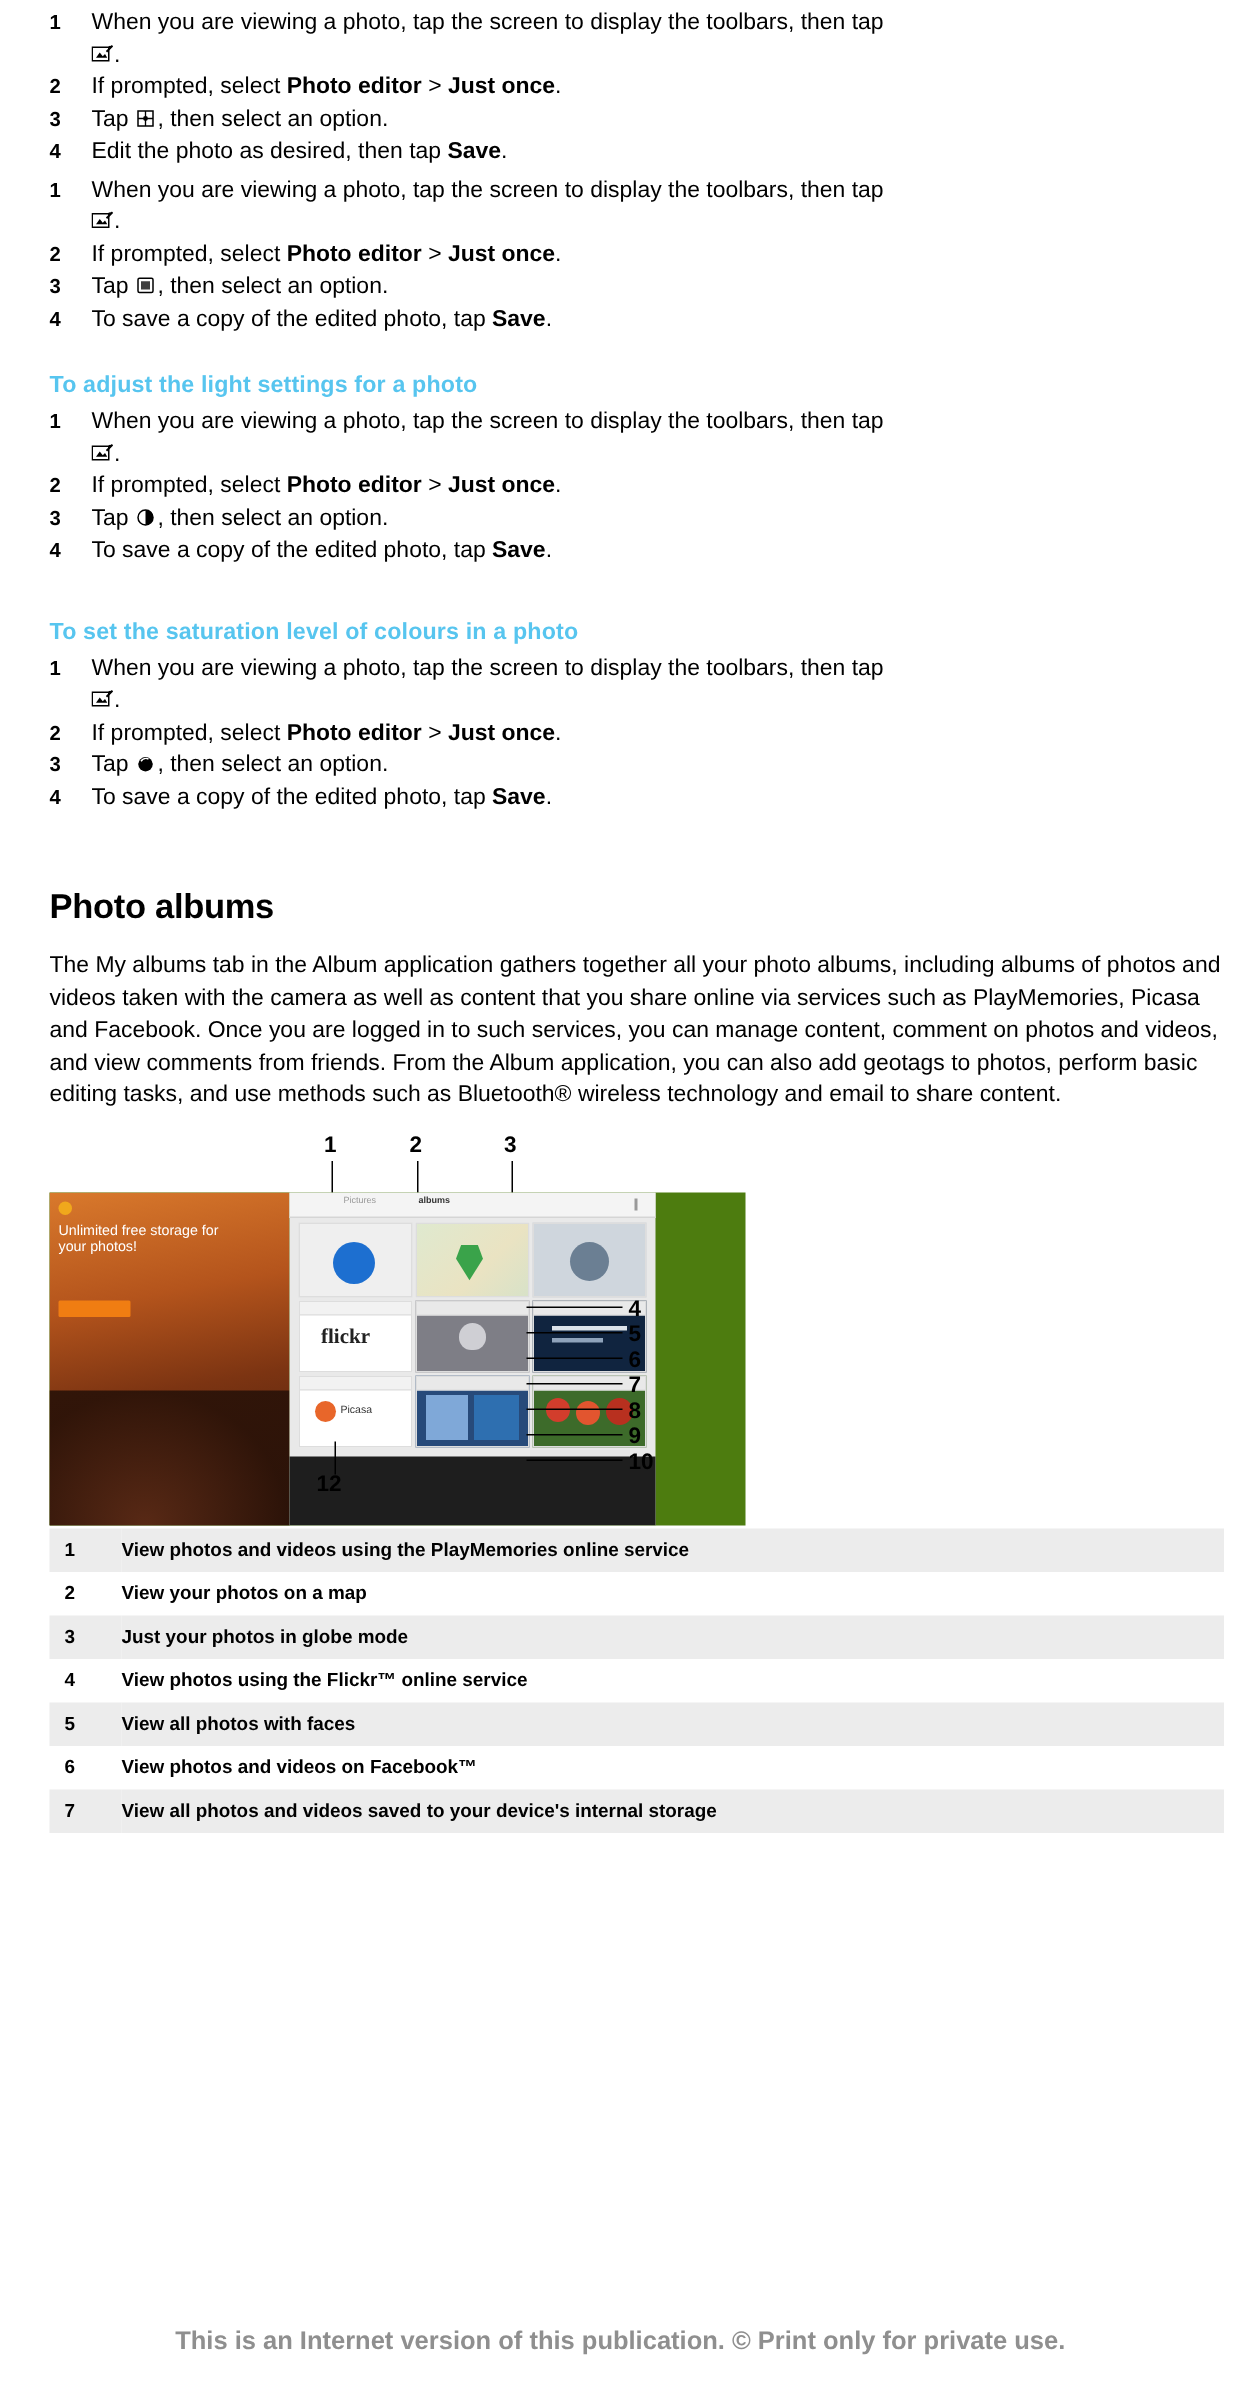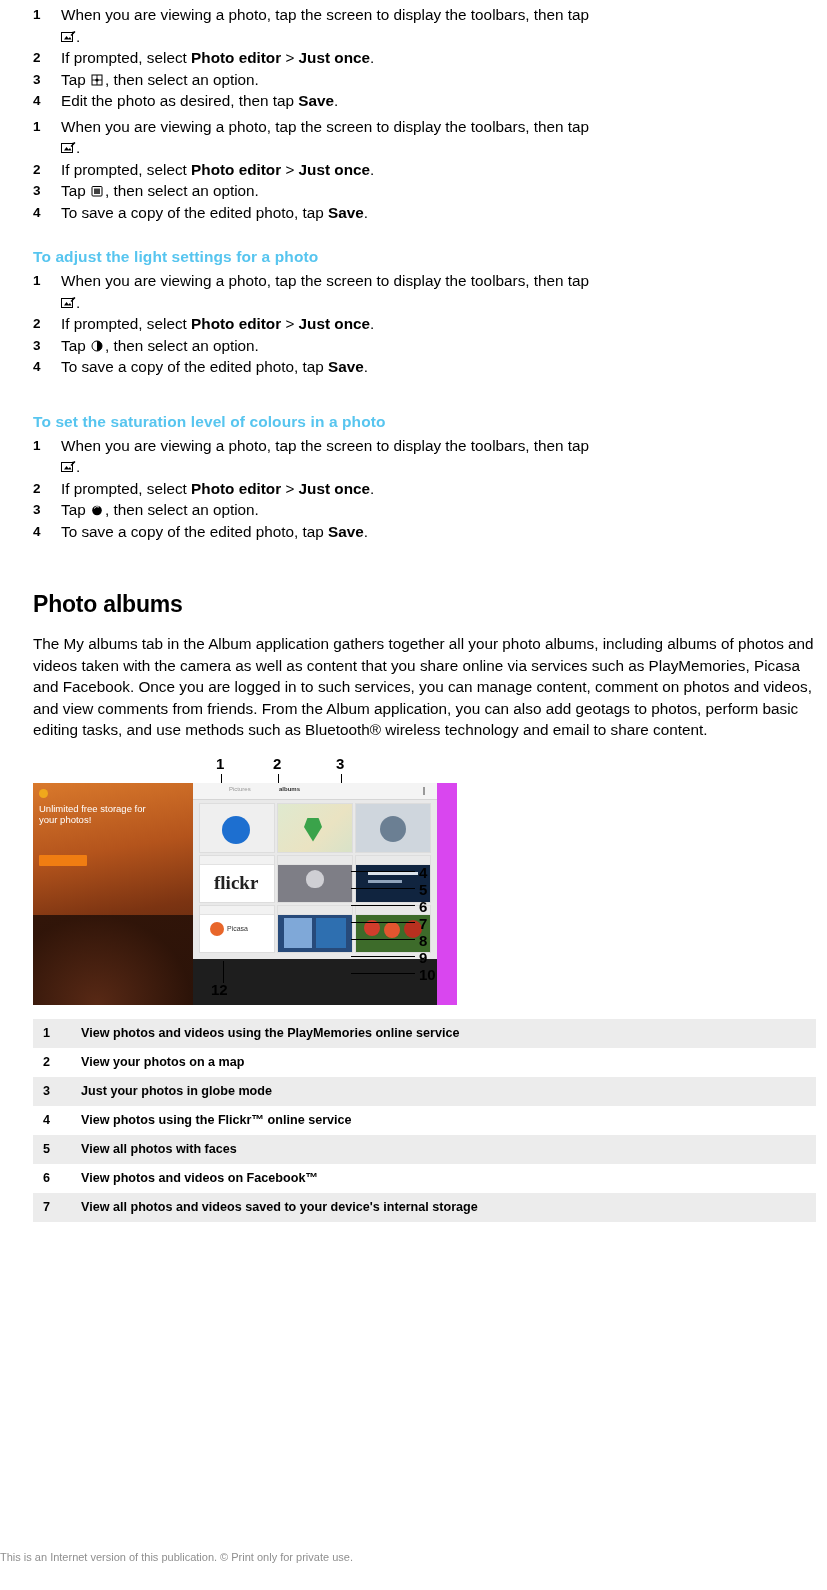--- a/index.html
+++ b/index.html
@@ -94,24 +94,24 @@
   
   .figure {
     position: relative;
     width: 404px;
     height: 250px;
     margin-top: 14px;
   }
   .fig-img {
     position: absolute;
     left: 0;
-    top: 28px;
-    width: 424px;
+    top: 40px;
+    width: 464px;
     height: 222px;
-    background: #d946ef;
+    background: #4d7c0f;
     overflow: hidden;
   }
   
   .ph-left {
     position: absolute;
     left: 0; top: 0;
     width: 160px; height: 222px;
     background: linear-gradient(170deg,#d9792c 0%, #b4541c 32%, #7c3412 58%, #3a1a0c 100%);
   }
   .ph-left:after {
@@ -185,24 +185,24 @@
     top: 1493px;
     text-align: center;
     font-size: 14px;
     color: #57c5ef;
     font-weight: bold;
   }
   .footnote {
     position: absolute;
     left: 0; right: 0;
     top: 1551px;
-    text-align: left;
-    font-size: 11px;
+    text-align: center;
+    font-size: 17px;
     color: #8f8f8f;
-    font-weight: normal;
+    font-weight: bold;
   }
 </style>
 </head>
 <body>
 
 <div class="page">
   <div class="content">
 
     <ul class="steps">
       <li class="step" style="margin-top:4px">
@@ -353,21 +353,21 @@
           <div class="tile" style="left:84px;top:20px;width:74px;height:48px;background:#f5f5f5;">
             <div style="position:absolute;left:0;top:0;width:100%;height:100%;background:linear-gradient(135deg,#dfe9cf 0%, #eae3c2 60%, #d8e2c8 100%);"></div>
             <div style="position:absolute;left:26px;top:14px;width:18px;height:24px;background:#3aa34a;clip-path:polygon(50% 100%,0 40%,20% 0,80% 0,100% 40%);"></div>
           </div>
           <div class="tile" style="left:162px;top:20px;width:74px;height:48px;background:#cfd6dd;">
             <div style="position:absolute;left:24px;top:12px;width:26px;height:26px;border-radius:50%;background:#6b7f93;"></div>
           </div>
 
           <div class="tile" style="left:6px;top:72px;width:74px;height:46px;background:#fff;">
             <div class="lbl-bar"></div>
-            <div style="position:absolute;left:14px;top:16px;font-size:19px;font-weight:bold;color:#222;font-family:'Liberation Serif',serif;">flickr</div>
+            <div style="position:absolute;left:14px;top:16px;font-size:14px;font-weight:bold;color:#222;font-family:'Liberation Serif',serif;">flickr</div>
           </div>
           <div class="tile" style="left:84px;top:72px;width:74px;height:46px;background:#7e7e86;">
             <div class="lbl-bar" style="background:#e9e9e9;"></div>
             <div style="position:absolute;left:28px;top:14px;width:18px;height:18px;border-radius:50% 50% 45% 45%;background:#cfcfd4;"></div>
           </div>
           <div class="tile" style="left:162px;top:72px;width:74px;height:46px;background:#10243f;">
             <div class="lbl-bar" style="background:#e9e9e9;"></div>
             <div style="position:absolute;left:12px;top:16px;width:50px;height:3px;background:#dce3ea;"></div>
             <div style="position:absolute;left:12px;top:24px;width:34px;height:3px;background:#8fa3bb;"></div>
           </div>

